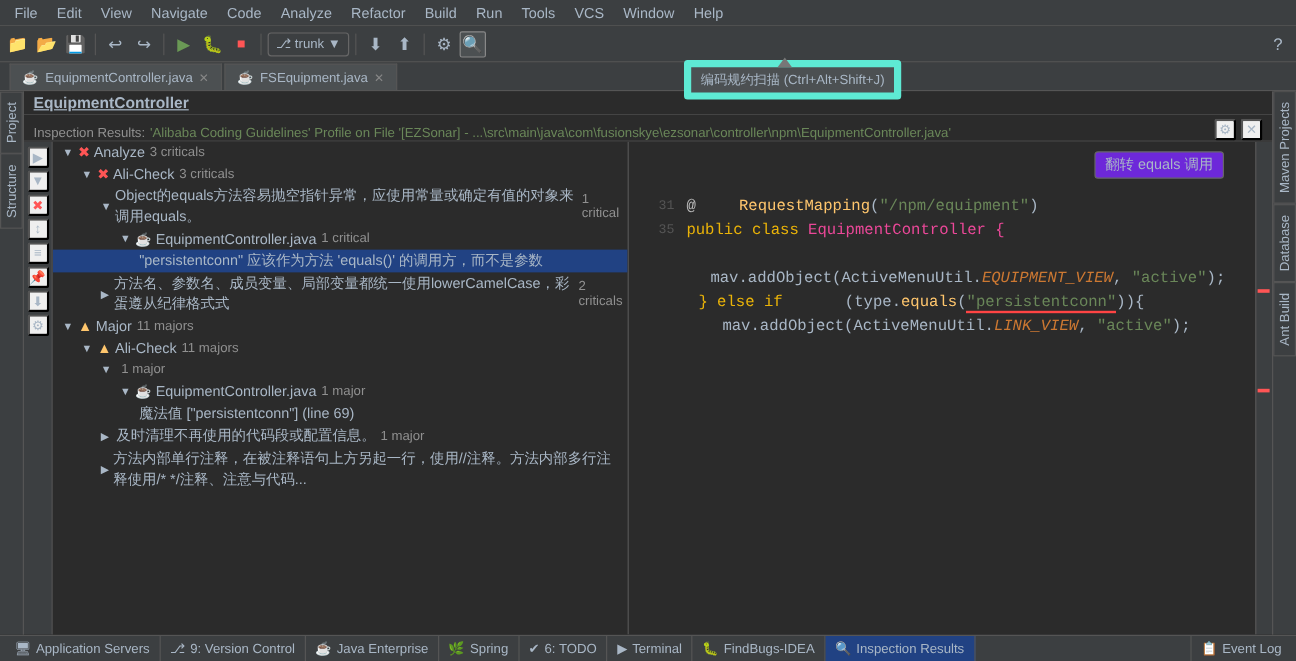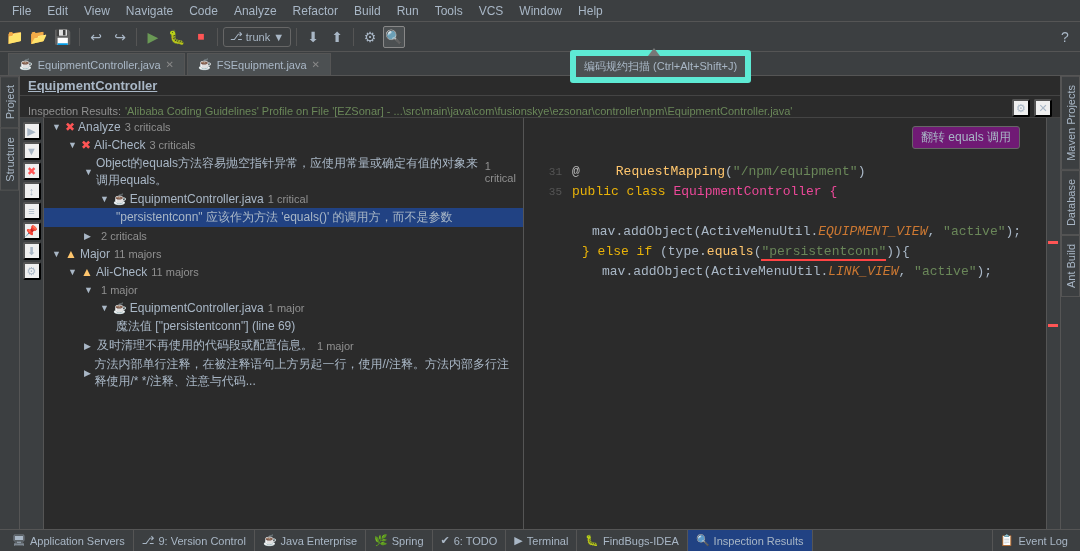--- a/index.html
+++ b/index.html
@@ -309,21 +309,21 @@
       flex: 1;
       display: flex;
       flex-direction: column;
       overflow: hidden;
       position: relative;
     }
     .equals-popup {
       position: absolute;
       top: 8px;
       right: 40px;
-      background: #701a75;
+      background: #6d28d9;
       border: 1px solid #666;
       border-radius: 3px;
       padding: 2px 8px;
       font-size: 12px;
       color: #a9b7c6;
       cursor: pointer;
       z-index: 10;
     }
   </style>
 </head>
@@ -453,20 +453,21 @@
           <span class="item-text">EquipmentController.java</span>
           <span class="badge">1 critical</span>
         </div>
 
         <div class="tree-item tree-indent-4 selected" style="padding-left:72px;">
           <span class="item-text">"persistentconn" 应该作为方法 'equals()' 的调用方，而不是参数</span>
         </div>
 
         <div class="tree-item tree-indent-3">
           <span class="expand-arrow">▶</span>
+          <span class="item-text">方法名、参数名、成员变量、局部变量都统一使用lowerCamelCase，彩蛋遵从纪律格式式</span>
           <span class="badge">2 criticals</span>
         </div>
 
         <div class="tree-item tree-indent-1">
           <span class="expand-arrow">▼</span>
           <span class="icon-warning">▲</span>
           <span class="item-text">Major</span>
           <span class="badge">11 majors</span>
         </div>
 
@@ -533,21 +534,21 @@
           <div class="code-line">
             <span class="line-num"></span>
             <span class="code-text" style="padding-left:20px;">
               <span style="color:#a9b7c6;">mav.addObject(ActiveMenuUtil.</span><span style="color:#cc7832;font-style:italic;">EQUIPMENT_VIEW</span><span style="color:#a9b7c6;">, </span><span style="color:#6a8759;">"active"</span><span style="color:#a9b7c6;">);</span>
             </span>
           </div>
 
           <div class="code-line">
             <span class="line-num"></span>
             <span class="code-text" style="padding-left:10px;">
-              <span class="kw">} else if </span><span style="color:#a9b7c6;">(type.</span><span style="color:#ffc66d;">equals</span><span style="color:#a9b7c6;">(</span><span style="color:#6a8759;border-bottom:2px solid #ff4444;">"persistentconn"</span><span style="color:#a9b7c6;">)){</span>
+              <span class="kw">} else if </span><span style="color:#a9b7c6;margin-left:44px;">(type.</span><span style="color:#ffc66d;">equals</span><span style="color:#a9b7c6;">(</span><span style="color:#6a8759;border-bottom:2px solid #ff4444;">"persistentconn"</span><span style="color:#a9b7c6;">)){</span>
             </span>
           </div>
 
           <div class="code-line">
             <span class="line-num"></span>
             <span class="code-text" style="padding-left:30px;">
               <span style="color:#a9b7c6;">mav.addObject(ActiveMenuUtil.</span><span style="color:#cc7832;font-style:italic;">LINK_VIEW</span><span style="color:#a9b7c6;">, </span><span style="color:#6a8759;">"active"</span><span style="color:#a9b7c6;">);</span>
             </span>
           </div>
 

